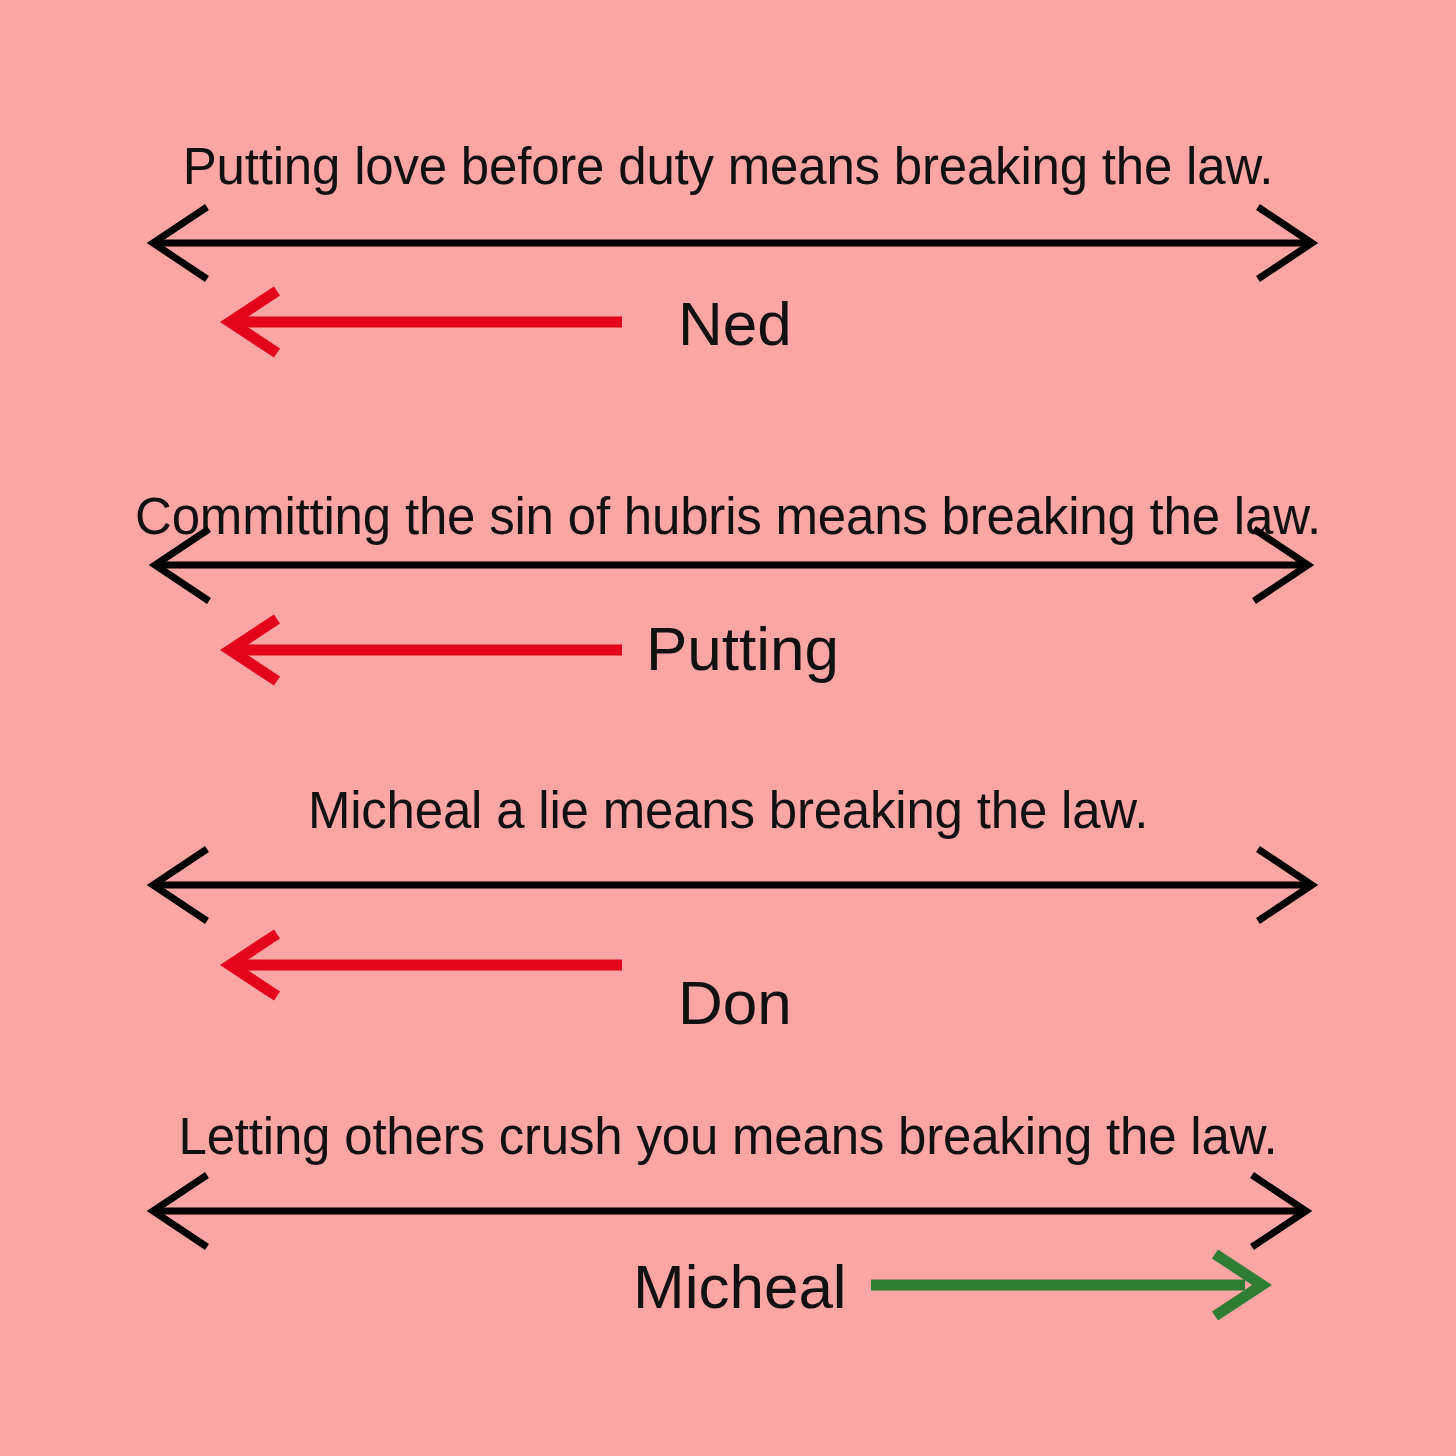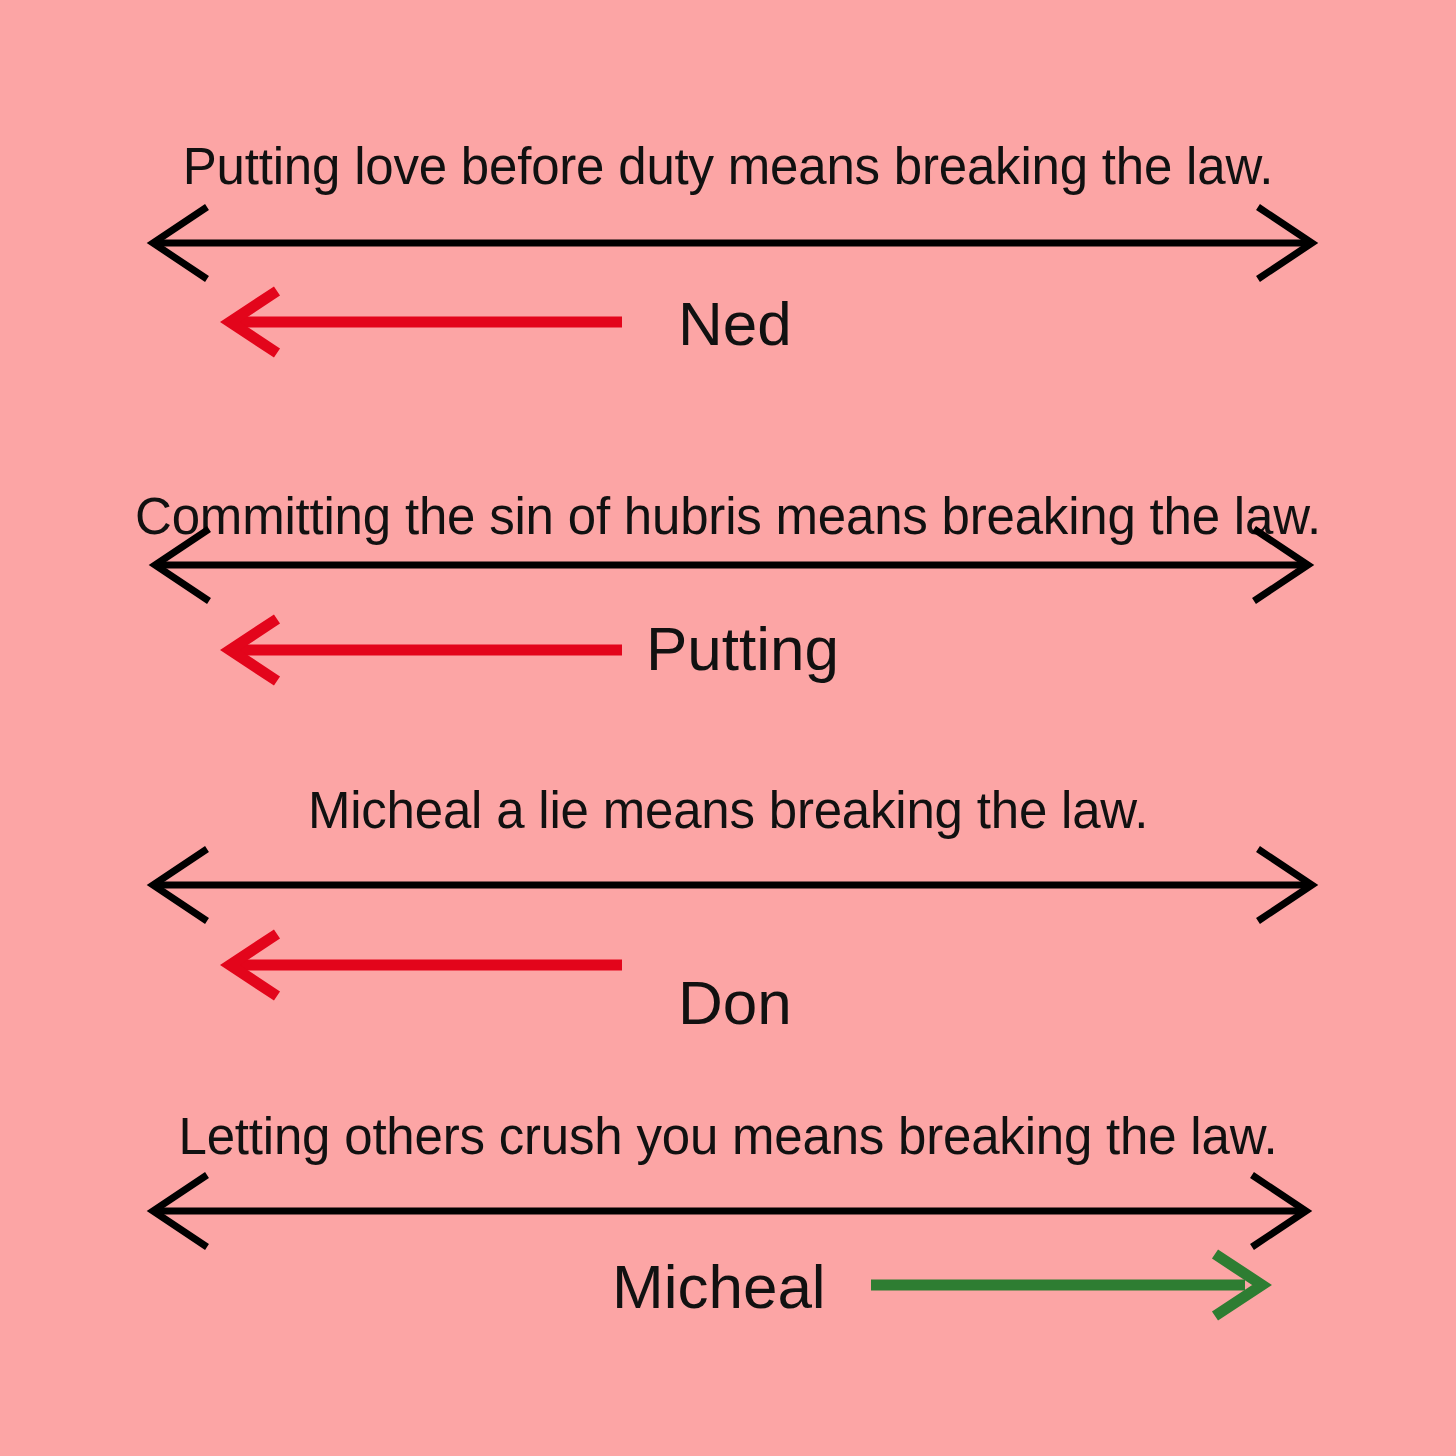--- a/index.html
+++ b/index.html
@@ -92,21 +92,21 @@
     <div class="actor-label" style="left:646px; top:618px;">Putting</div>
   </div>
 
   <div class="row">
     <div class="statement" style="top:784px;">Micheal a lie means breaking the law.</div>
     <div class="actor-label" style="left:678px; top:972px;">Don</div>
   </div>
 
   <div class="row">
     <div class="statement" style="top:1110px;">Letting others crush you means breaking the law.</div>
-    <div class="actor-label" style="left:612px; top:1256px;">Micheal</div>
+    <div class="actor-label" style="left:633px; top:1256px;">Micheal</div>
   </div>
 
   <svg class="arrow-layer" viewBox="0 0 1456 1456">
 
     <g>
       <line class="axis-line" x1="155" y1="243" x2="1306" y2="243"></line>
       <polyline class="axis-head" points="207,207 153,243 207,279"></polyline>
       <polyline class="axis-head" points="1258,207 1312,243 1258,279"></polyline>
     </g>
     <g>

